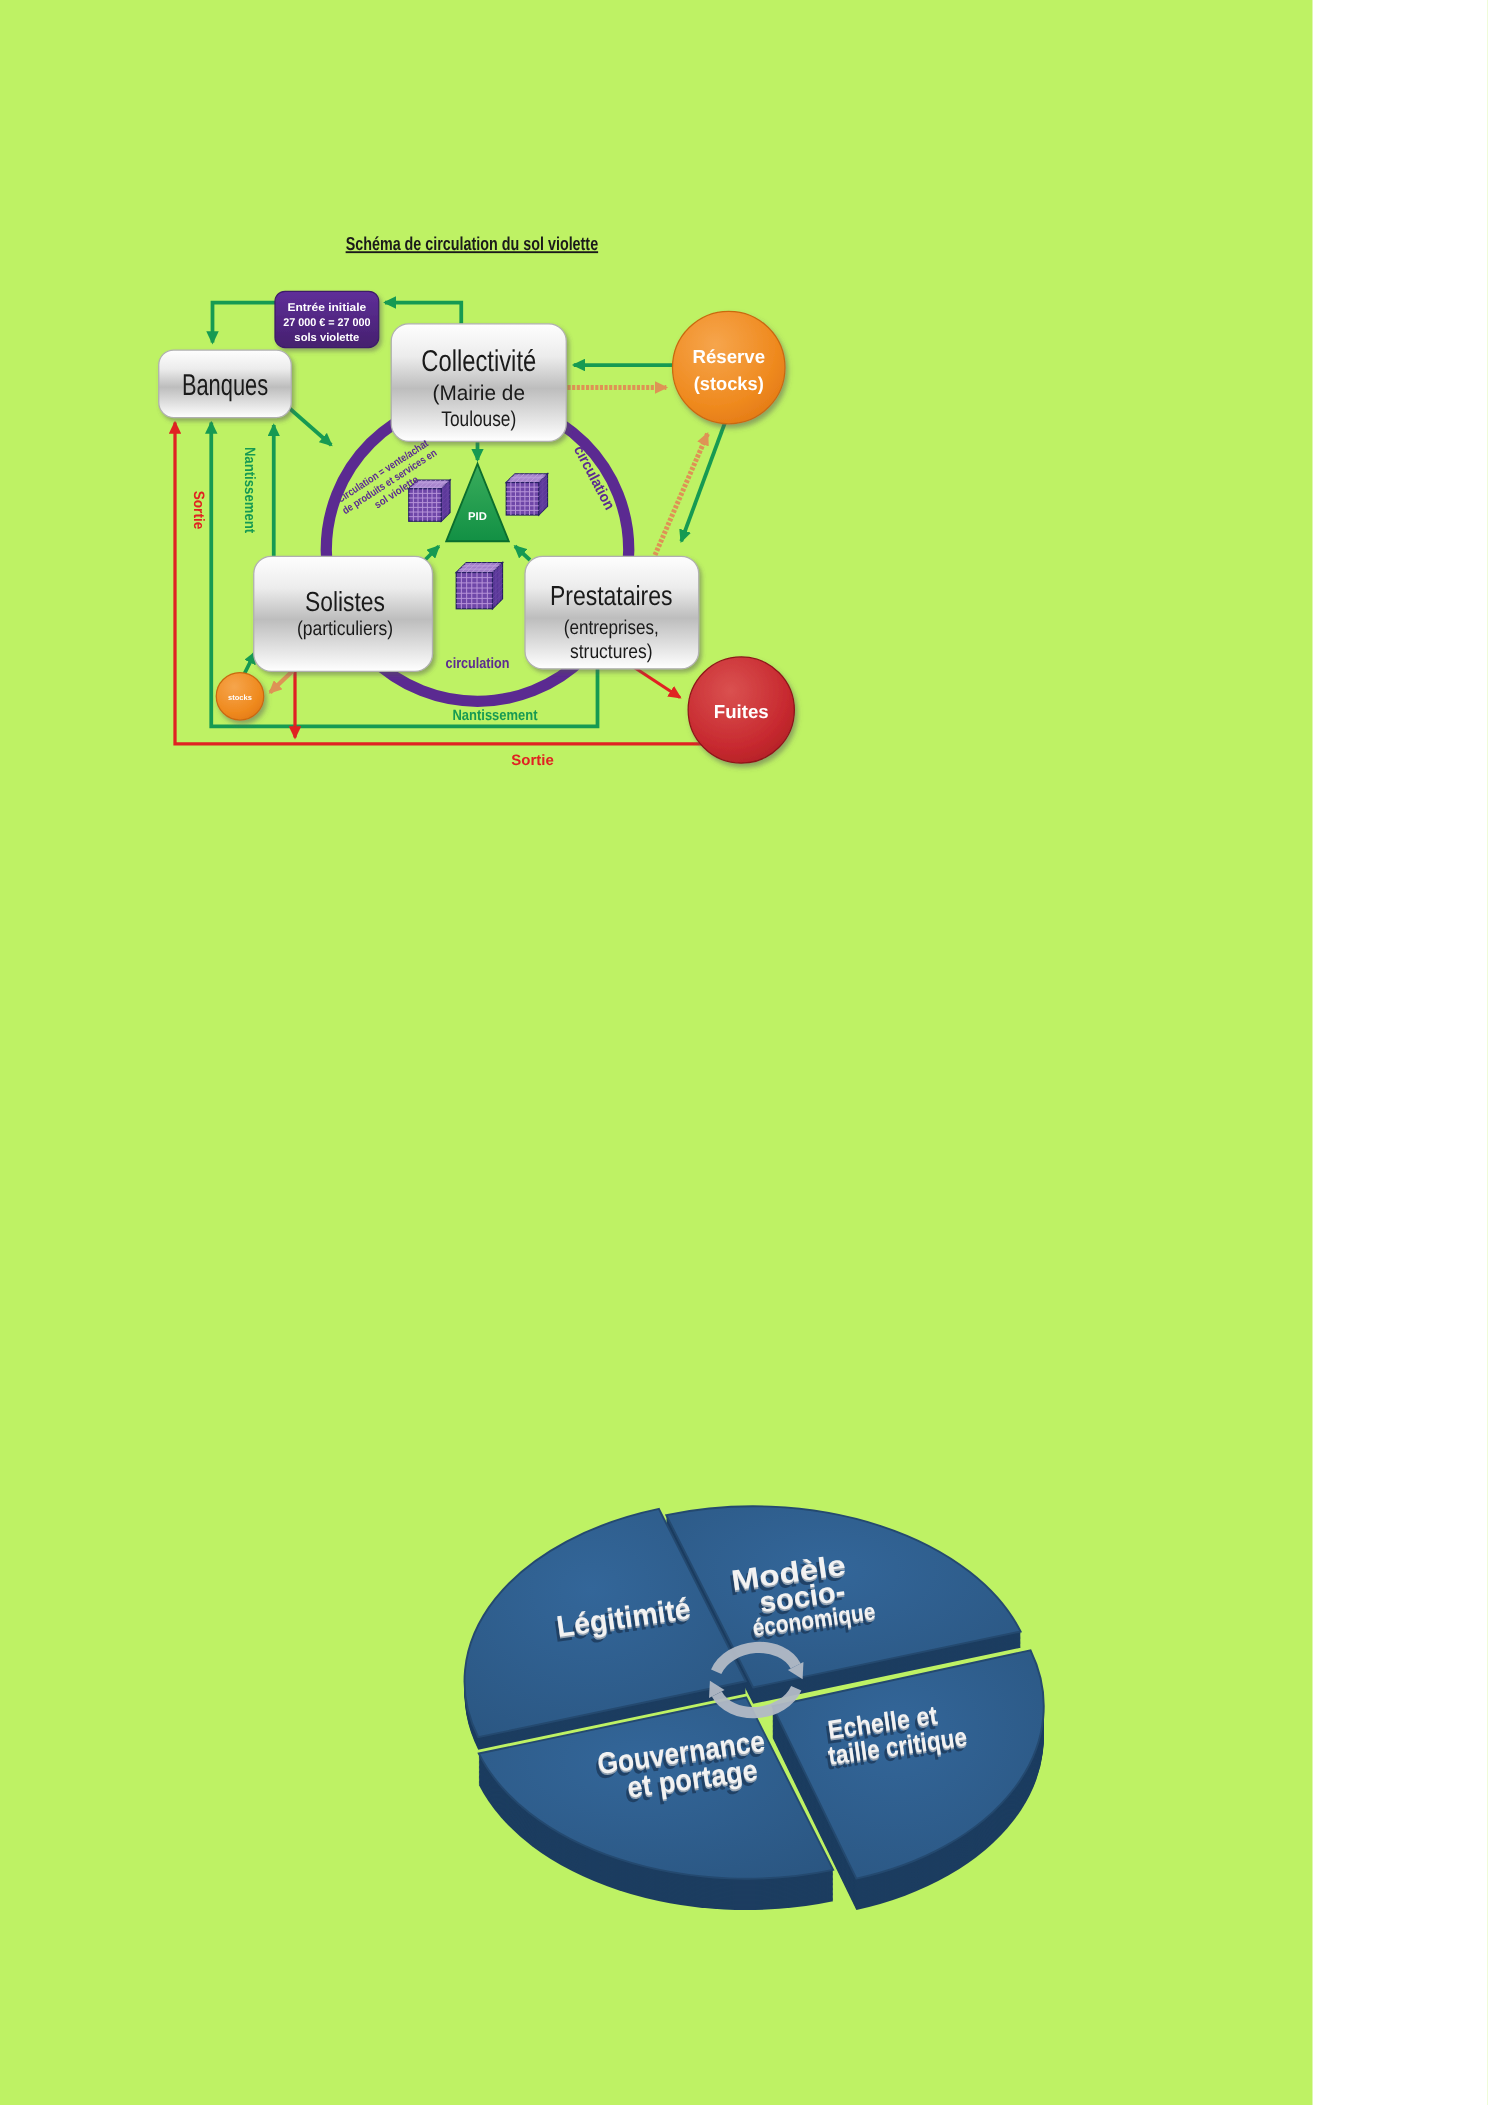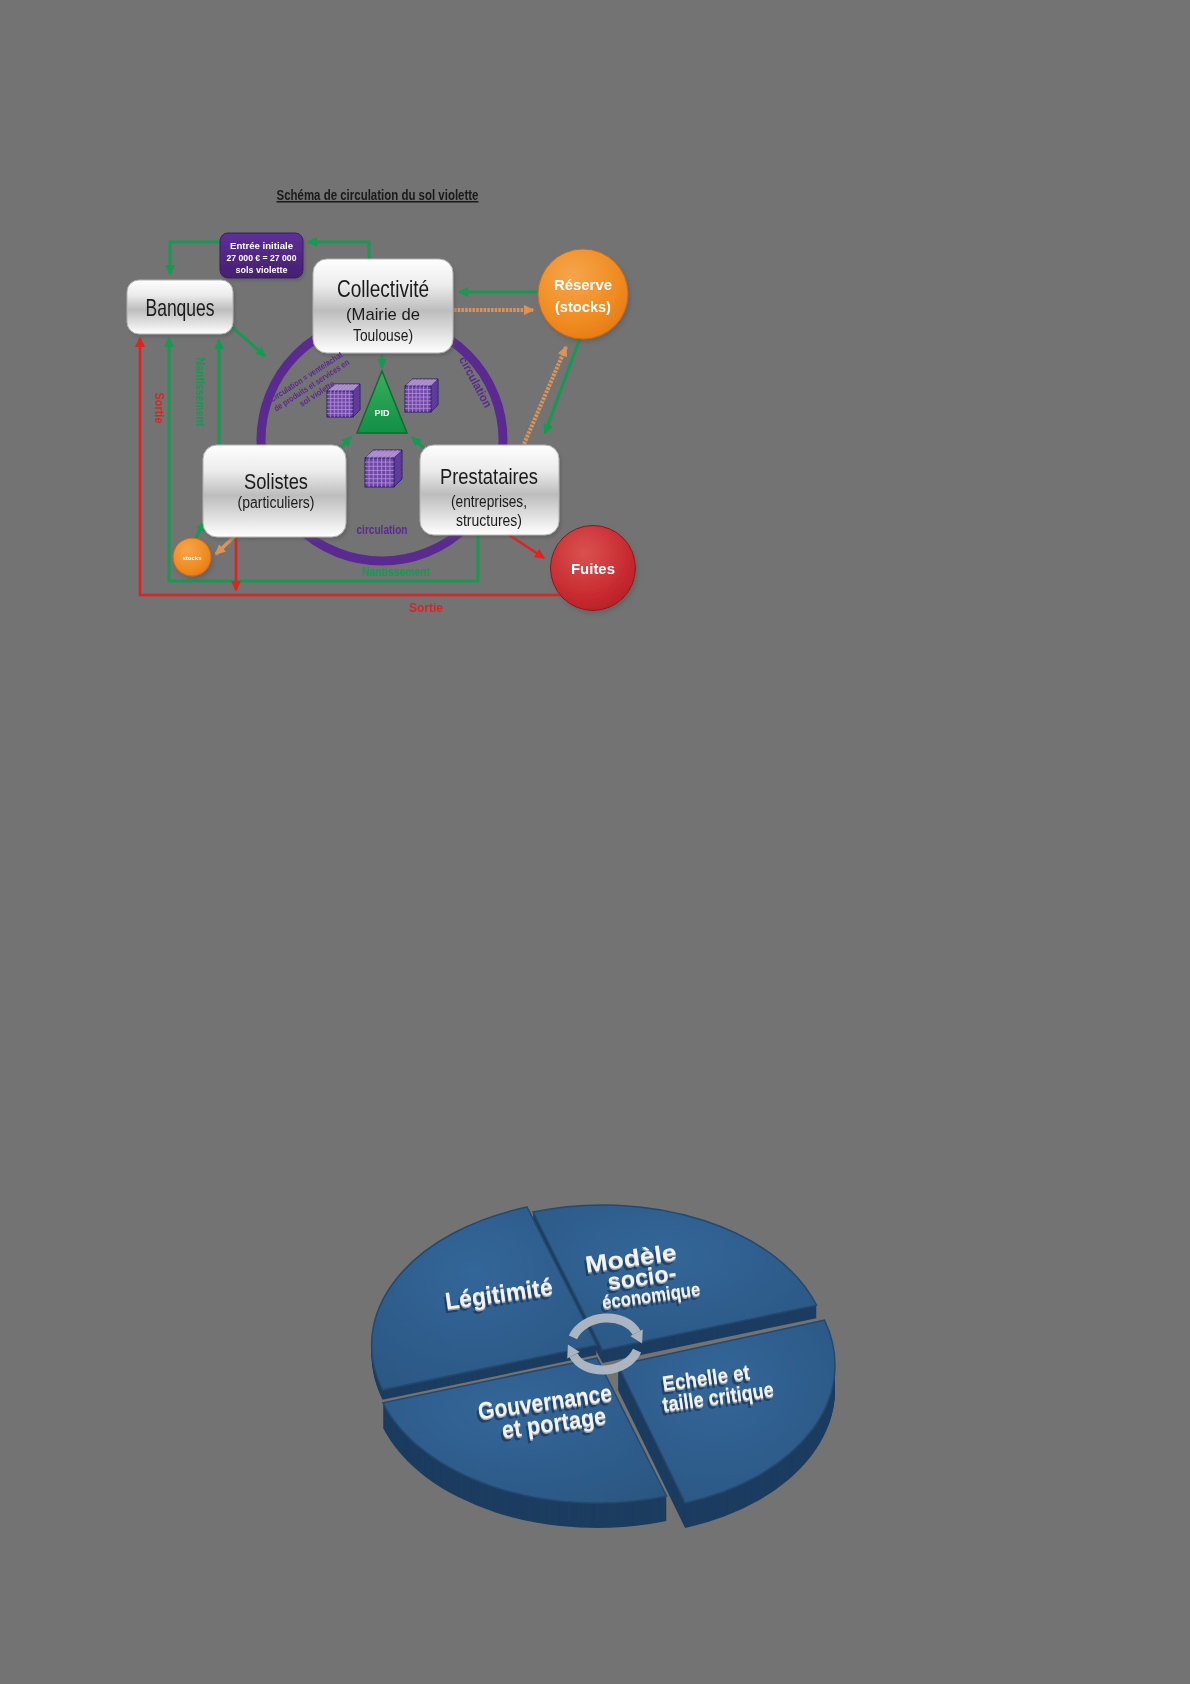--- a/index.html
+++ b/index.html
@@ -1,18 +1,18 @@
 <!DOCTYPE html>
 <html><head><meta charset="utf-8">
 <style>
 html,body{margin:0;padding:0;background:#fff;}
 *{font-family:"Liberation Sans",sans-serif;}
 </style></head>
 <body>
-<div style="position:relative;width:1190px;height:1684px;background:#737373;overflow:hidden;text-align:right;">
+<div style="position:relative;width:1050px;height:1684px;background:#bef264;overflow:hidden;text-align:right;">
 <svg width="1190" height="1684" viewBox="0 0 1190 1684" style="position:absolute;left:0;top:0;">
 <defs>
 <linearGradient id="silver" x1="0" y1="0" x2="0" y2="1">
  <stop offset="0" stop-color="#fefefe"></stop>
           <stop offset="0.28" stop-color="#ececec"></stop>
  <stop offset="0.55" stop-color="#bdbdbd"></stop>
           <stop offset="0.85" stop-color="#e9e9e9"></stop>
  <stop offset="1" stop-color="#ffffff"></stop>
 </linearGradient>
 <linearGradient id="purpBox" x1="0" y1="0" x2="0" y2="1">

